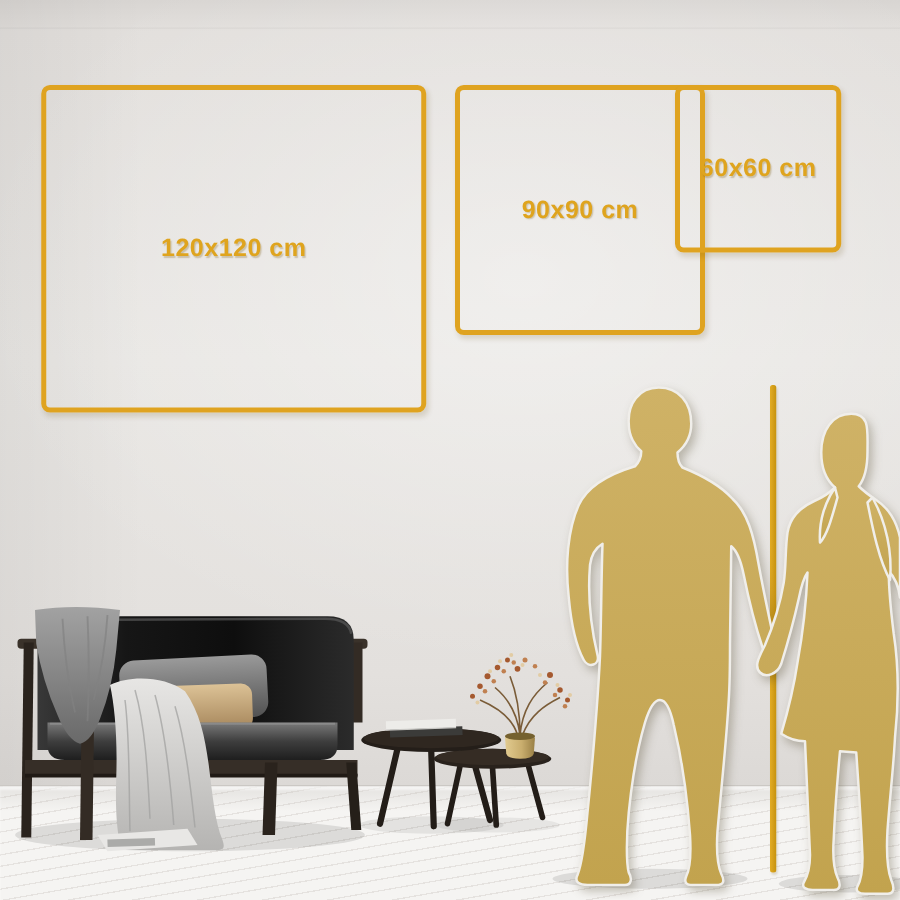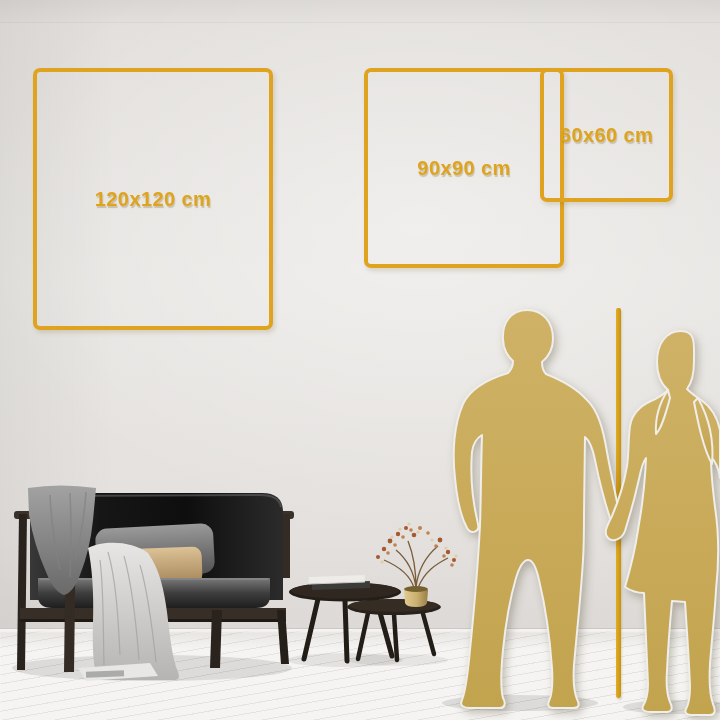--- a/index.html
+++ b/index.html
@@ -35,21 +35,21 @@
     position:absolute;box-sizing:border-box;
     border:4px solid #DFA320;border-radius:7px;
     display:flex;align-items:center;justify-content:center;
     box-shadow:2px 3px 4px rgba(100,75,15,0.16);
   }
   .frame .lbl{
     color:#DFA41E;font-weight:bold;font-size:20px;letter-spacing:0.4px;
     text-shadow:1px 1.5px 1px rgba(120,85,10,0.28);
     white-space:nowrap;
   }
-  .f120{left:33px;top:68px;width:240px;height:262px;}
+  .f120{left:33px;top:68px;width:308px;height:262px;}
   .f90 {left:320px;top:68px;width:200px;height:200px;margin-left:44px;}
   .f60 {left:540px;top:68px;width:133px;height:134px;}
   
   .hlabel{
     position:absolute;left:555px;top:282px;width:120px;text-align:center;
     color:#D8A21E;font-weight:bold;font-size:20px;letter-spacing:0.4px;
     text-shadow:1px 1.5px 1px rgba(120,85,10,0.28);
   }
   .hline{
     position:absolute;left:616px;top:308px;width:5px;height:390px;border-radius:2px;

